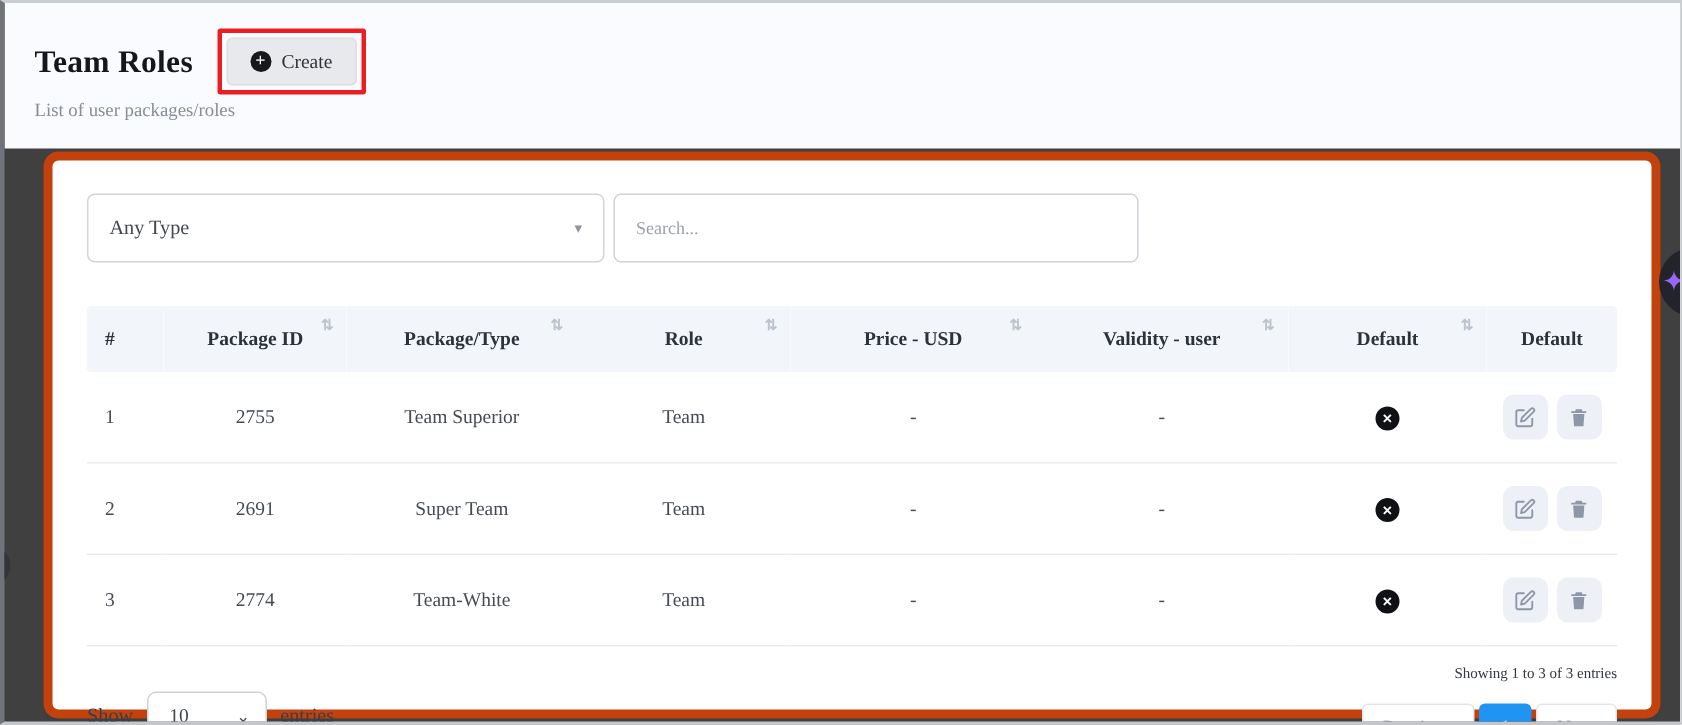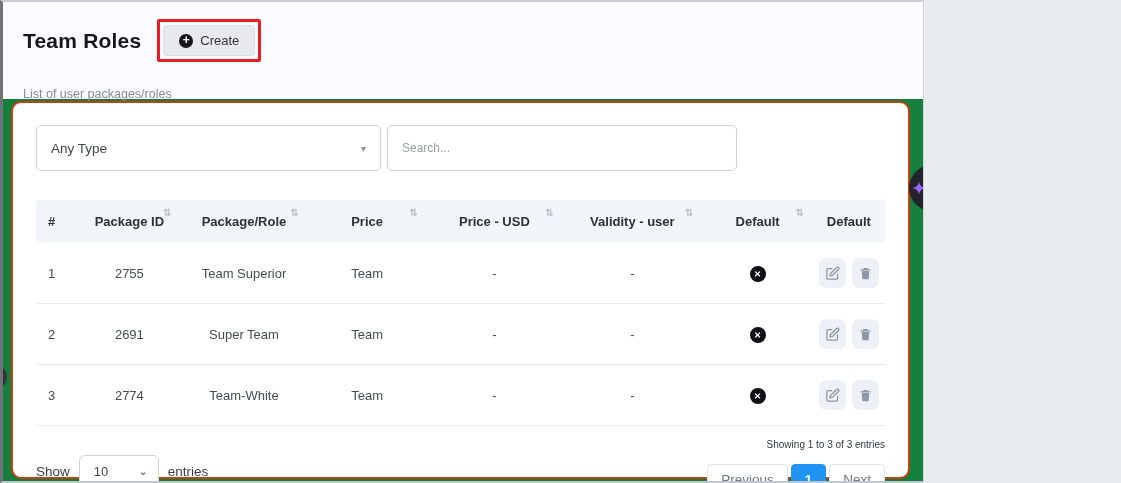--- a/index.html
+++ b/index.html
@@ -1,23 +1,23 @@
 <!DOCTYPE html>
 <html><head>
 <meta charset="utf-8">
 <style>
   * { margin: 0; padding: 0; box-sizing: border-box; }
   html, body { background: #e9ecef; }
   .screen {
     position: relative;
-    width: 924px;
+    width: 1121px;
     height: 483px;
-    background: #15803d;
+    background: #404040;
     overflow: hidden;
-    font-family: Liberation Sans, sans-serif;
+    font-family: Liberation Serif, serif;
     color: #343a40;
     border-top: 2px solid #c9ced6;
     border-bottom: 2px solid #c2c7cd;
     border-left: 3px solid #70747a;
     border-right: 1px solid #d2d6db;
   }
 
   
   .page-header { height: 97px; padding: 17px 0 0 20px; background: #f9fbfe; }
   .title-row { display: flex; align-items: center; gap: 16px; }
@@ -32,26 +32,26 @@
     display: inline-flex; align-items: center; gap: 7px;
     background: #e7e9ed; border: 1px solid #dcdee2; border-radius: 4px;
     padding: 7px 15px; font-size: 13px; color: #2e3338; cursor: pointer;
     font-family: inherit;
   }
   .plus-circle {
     width: 14px; height: 14px; border-radius: 50%; background: #17181c;
     color: #fff; font-size: 12px; font-weight: 700; line-height: 13px;
     text-align: center; display: inline-block;
   }
-  .page-subtitle { margin-top: 25px; font-size: 12.5px; color: #878d95; }
+  .page-subtitle { margin-top: 3px; font-size: 12.5px; color: #878d95; }
 
   
   .card {
-    position: absolute; left: 8px; right: 13px; top: 99px; height: 378px;
-    background: #ffffff; border: 2px solid #c2410c; border-radius: 10px;
+    position: absolute; left: 26px; right: 13px; top: 99px; height: 378px;
+    background: #ffffff; border: 6px solid #c2410c; border-radius: 10px;
     padding: 22px 23px 0 23px;
     box-shadow: 0 1px 2px rgba(30,40,60,.04);
   }
 
   .filter-row { display: flex; gap: 6px; }
   .type-select {
     width: 345px; height: 46px; border: 1px solid #cfd4da; border-radius: 5px;
     background: #fff; display: flex; align-items: center; justify-content: space-between;
     padding: 0 14px; font-size: 13.5px; color: #41474e; cursor: pointer;
   }
@@ -169,25 +169,25 @@
       <thead>
         <tr>
           <th>
             <span>#</span>
           </th>
           <th>
             <span>Package ID</span>
             <span class="sort-glyph">⇅</span>
           </th>
           <th>
-            <span>Package/Role</span>
-            <span class="sort-glyph">⇅</span>
-          </th>
-          <th>
-            <span>Price</span>
+            <span>Package/Type</span>
+            <span class="sort-glyph">⇅</span>
+          </th>
+          <th>
+            <span>Role</span>
             <span class="sort-glyph">⇅</span>
           </th>
           <th>
             <span>Price - USD</span>
             <span class="sort-glyph">⇅</span>
           </th>
           <th>
             <span>Validity - user</span>
             <span class="sort-glyph">⇅</span>
           </th>

